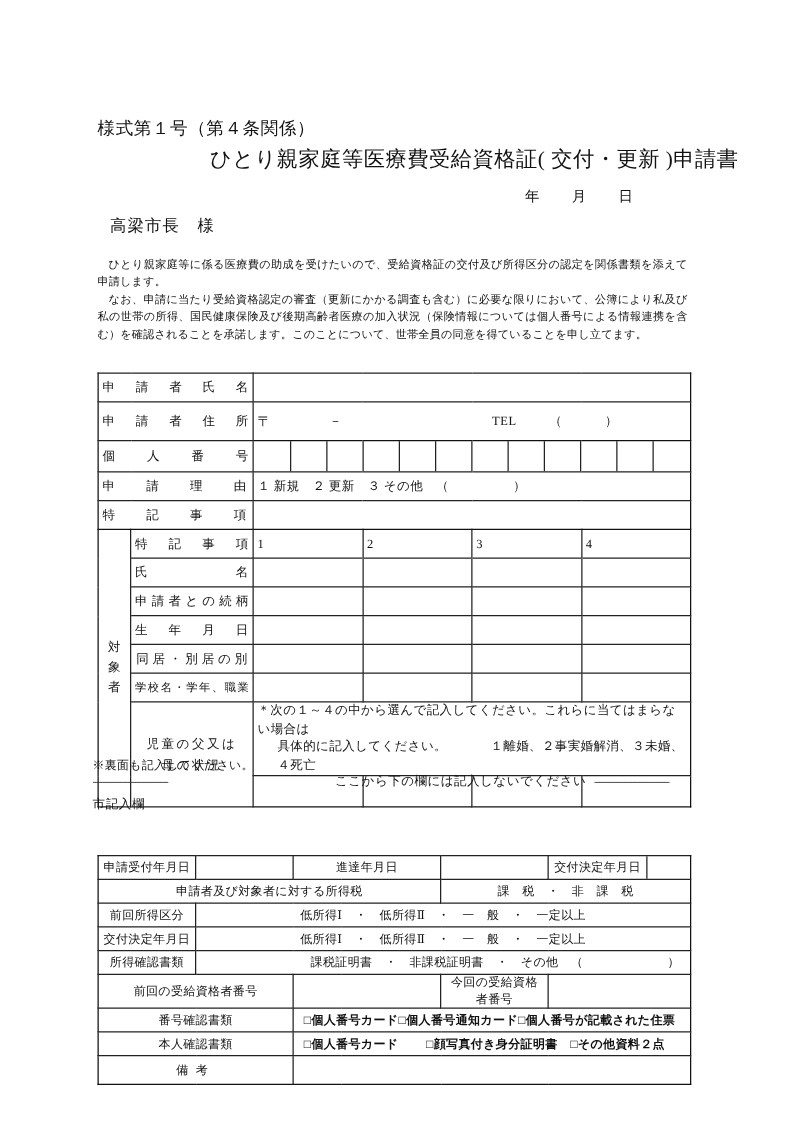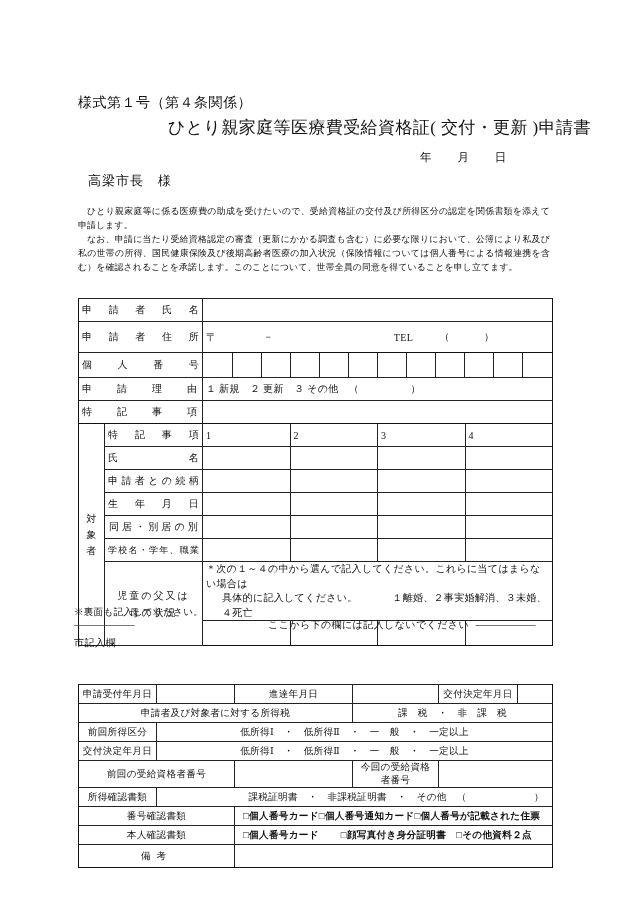--- a/index.html
+++ b/index.html
@@ -299,35 +299,35 @@
       <td class="thick-left">前回所得区分</td>
       <td class="thick-right inc-row" colspan="5">低所得Ⅰ　・　低所得Ⅱ　・　一　般　・　一定以上</td>
     </tr>
 
     <tr>
       <td class="thick-left">交付決定年月日</td>
       <td class="thick-right inc-row" colspan="5">低所得Ⅰ　・　低所得Ⅱ　・　一　般　・　一定以上</td>
     </tr>
 
     <tr>
-      <td class="thick-left" colspan="2">前回の受給資格者番号</td>
-      <td colspan="2"></td>
-      <td>今回の受給資格者番号</td>
-      <td class="thick-right"></td>
-    </tr>
-
-    <tr>
       <td class="thick-left">所得確認書類</td>
       <td class="thick-right" colspan="5" style="position:relative;">
         <span style="display:inline-block;padding-left:6px;">課税証明書　・　非課税証明書　・　その他　（</span>
         <span style="position:absolute;right:8px;">）</span>
       </td>
     </tr>
 
     <tr>
+      <td class="thick-left" colspan="2">前回の受給資格者番号</td>
+      <td colspan="2"></td>
+      <td>今回の受給資格者番号</td>
+      <td class="thick-right"></td>
+    </tr>
+
+    <tr>
       <td class="thick-left" colspan="2">番号確認書類</td>
       <td class="thick-right left chk" colspan="4">
         <span>□</span><span>個人番号カード</span><span>□</span><span>個人番号通知カード</span><span>□</span><span>個人番号が記載された住票</span>
       </td>
     </tr>
 
     <tr>
       <td class="thick-left" colspan="2">本人確認書類</td>
       <td class="thick-right left chk" colspan="4">
         <span>□</span><span>個人番号カード</span><span style="display:inline-block;width:22px;"></span><span>□</span><span>顔写真付き身分証明書</span><span style="display:inline-block;width:10px;"></span><span>□</span><span>その他資料２点</span>

